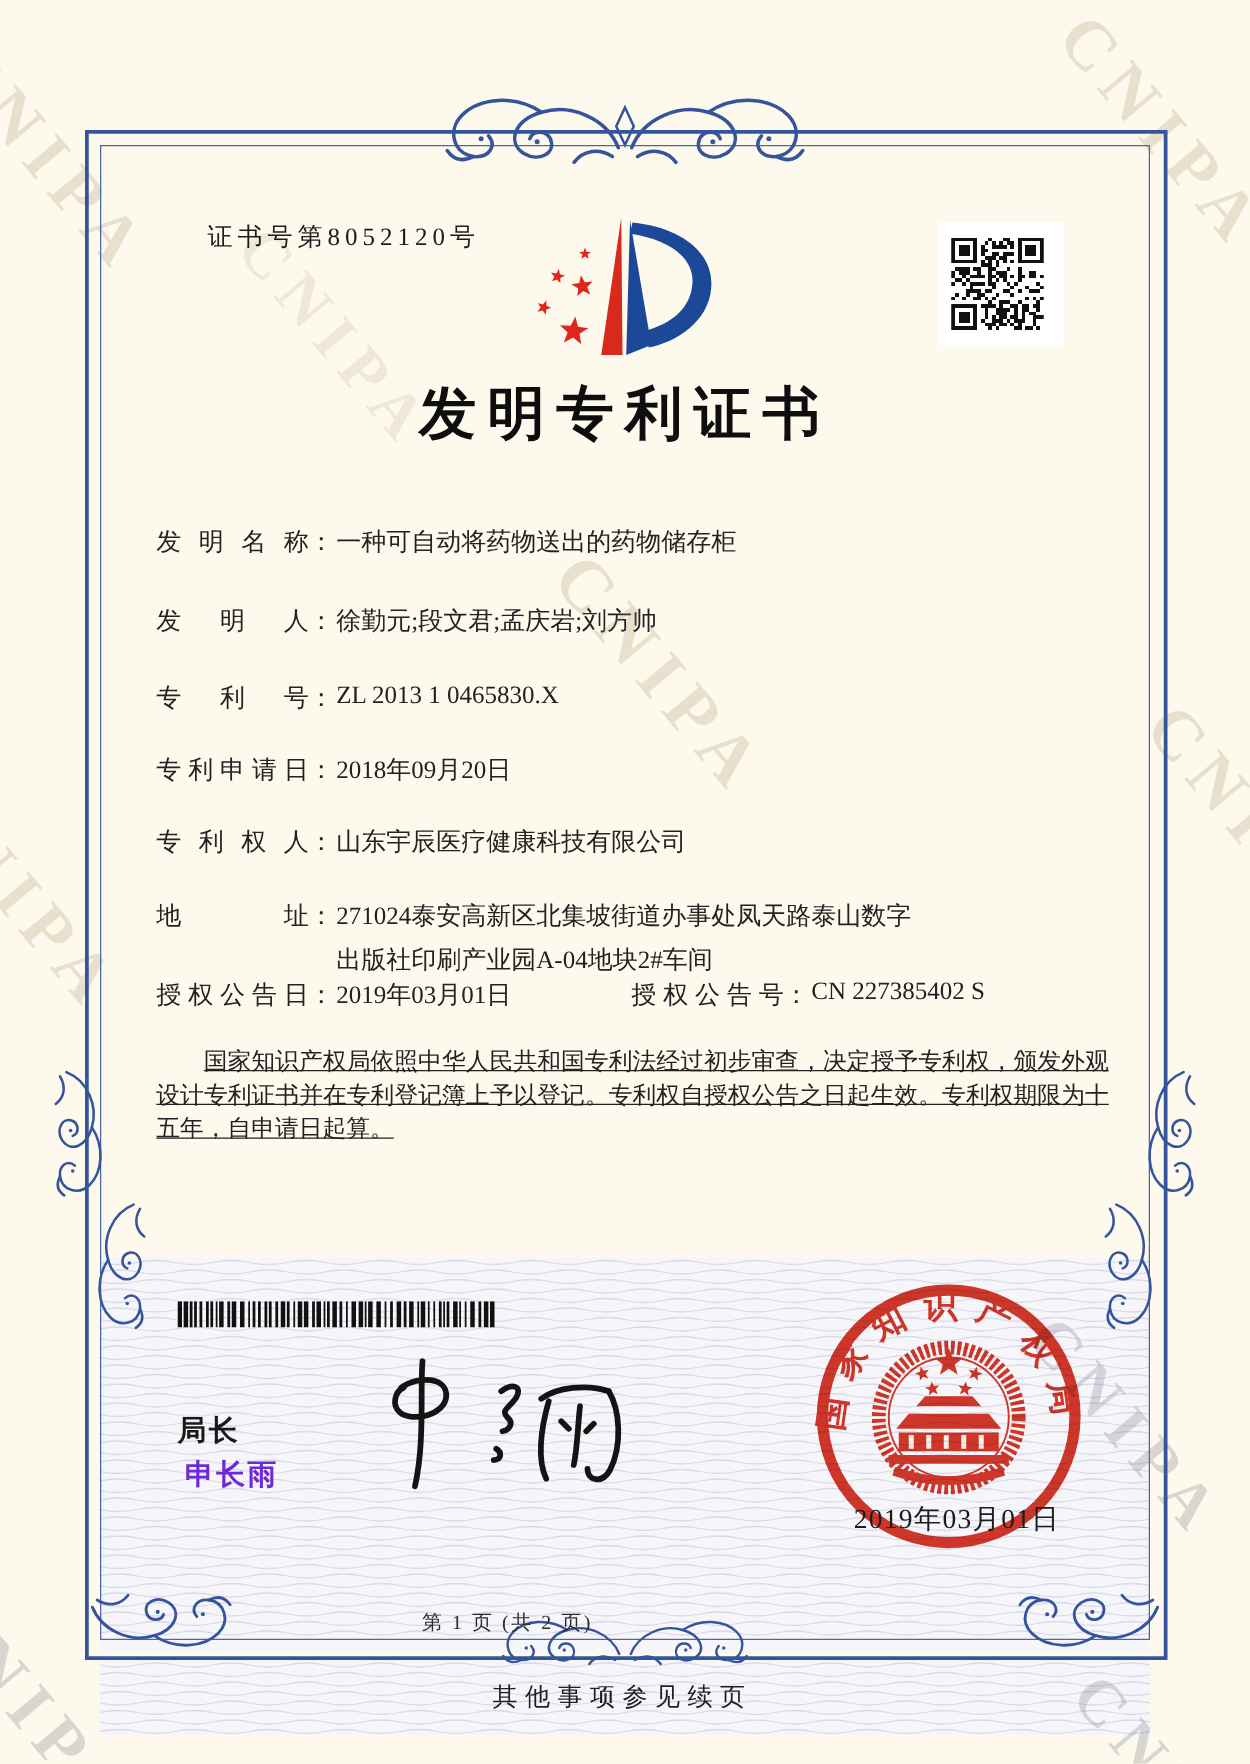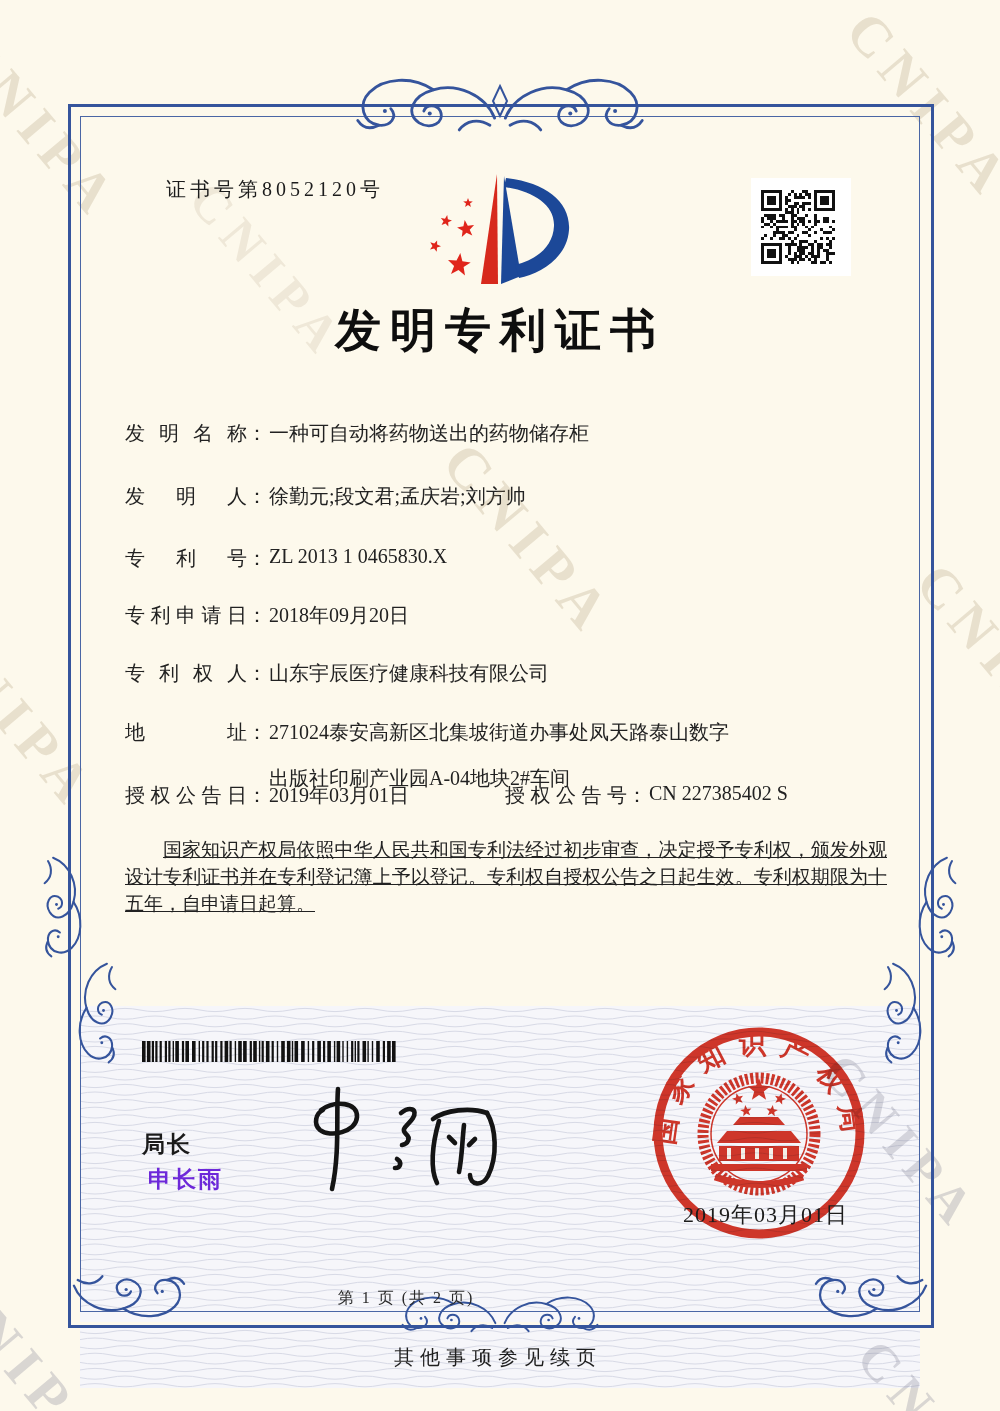--- a/index.html
+++ b/index.html
@@ -434,21 +434,21 @@
     <span class="fval">山东宇辰医疗健康科技有限公司</span>
   </div>
   <div class="frow" style="left:125px;top:719px">
     <span class="flabel jchars">
         <span>地</span>
         <span>址</span>
       </span>
       <span class="fcolon">：</span>
     <span class="fval" style="white-space:normal">
       <span>271024泰安高新区北集坡街道办事处凤天路泰山数字</span><br>
-      <span style="display:inline-block;margin-top:19px">出版社印刷产业园A-04地块2#车间</span>
+      <span style="display:inline-block;margin-top:8px">出版社印刷产业园A-04地块2#车间</span>
     </span>
   </div>
   <div class="frow" style="left:125px;top:782px">
     <span class="flabel jchars">
         <span>授</span>
         <span>权</span>
         <span>公</span>
         <span>告</span>
         <span>日</span>
       </span>

